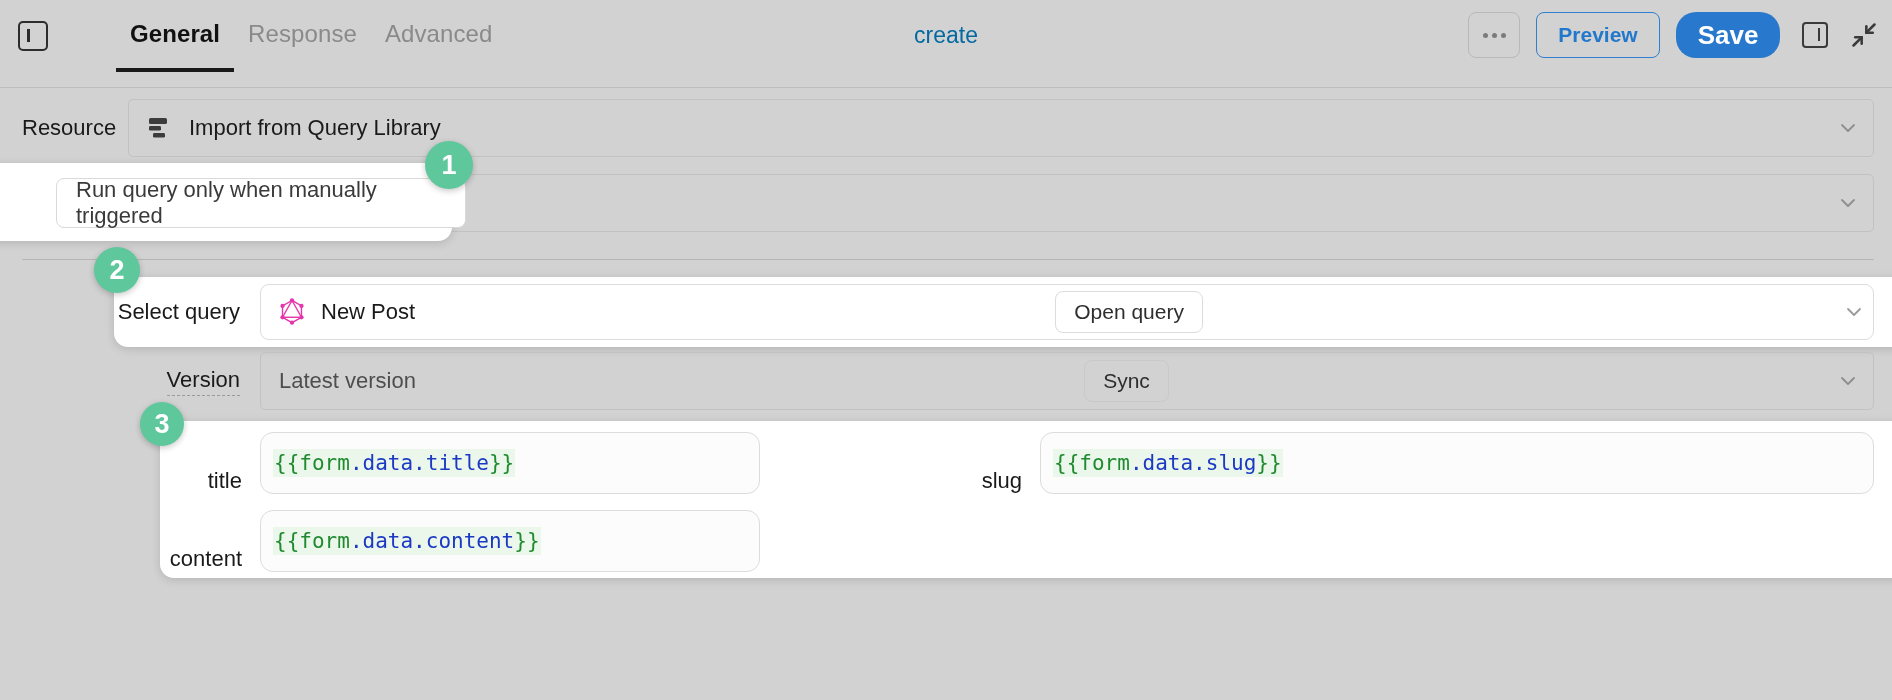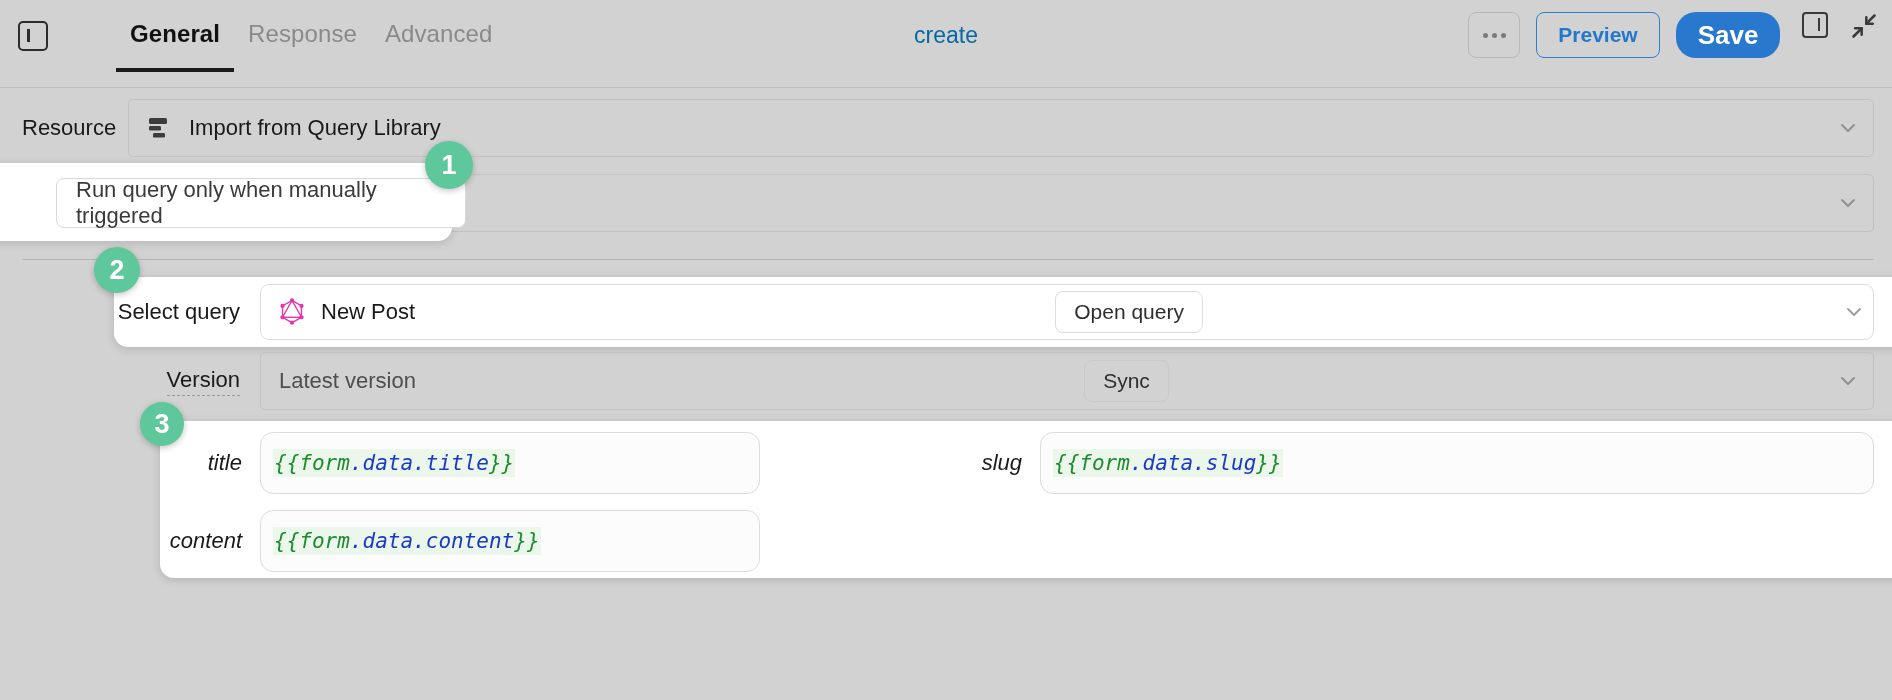--- a/index.html
+++ b/index.html
@@ -38,21 +38,21 @@
     height: 4px; background: #1a1a1a;
   }
 
   .hdr-title {
     position: absolute; left: 0; right: 0; top: 22px;
     text-align: center; font-size: 23px; color: #0369a1; pointer-events: none;
   }
 
   .hdr-right {
     position: absolute; right: 14px; top: 12px;
-    display: flex; align-items: flex-start; gap: 16px;
+    display: flex; align-items: center; gap: 16px;
   }
   .btn-more {
     width: 52px; height: 46px; border: 1.5px solid #b9b9b9; border-radius: 8px;
     background: transparent; display: flex; align-items: center; justify-content: center;
     gap: 4px; cursor: pointer;
   }
   .dot { width: 5px; height: 5px; border-radius: 50%; background: #7b7b7b; }
   .btn-preview {
     height: 46px; min-width: 124px; padding: 0 18px;
     border: 1.5px solid #2f7fd1; border-radius: 8px; background: transparent;
@@ -159,21 +159,21 @@
   #version-row .vlabel-wrap { width: 260px; display: flex; justify-content: flex-end; padding-right: 20px; }
   #version-row .field { margin-right: 18px; background: transparent; }
   #version-row .field .value { color: #4e4e4e; }
   .inline-btn.grey { background: transparent; border-color: #c9c9c9; }
 
   
   #form-grid {
     position: absolute; left: 0; top: 432px; width: 1892px;
   }
   .ff-row { display: flex; align-items: center; margin-bottom: 16px; }
-  .ff-cell { display: flex; align-items: center; font-style: italic; }
+  .ff-cell { display: flex; align-items: flex-end; }
   .ff-label {
     font-size: 22px; color: #1a1a1a; text-align: right; padding-right: 18px;
     flex: 0 0 auto;
   }
   .ff-input {
     height: 62px; border: 1.5px solid #dcdcdc; border-radius: 13px;
     background: #fcfcfc; display: flex; align-items: center; padding: 0 12px;
     font-family: "DejaVu Sans Mono", monospace; font-size: 21px;
     overflow: hidden;
   }

